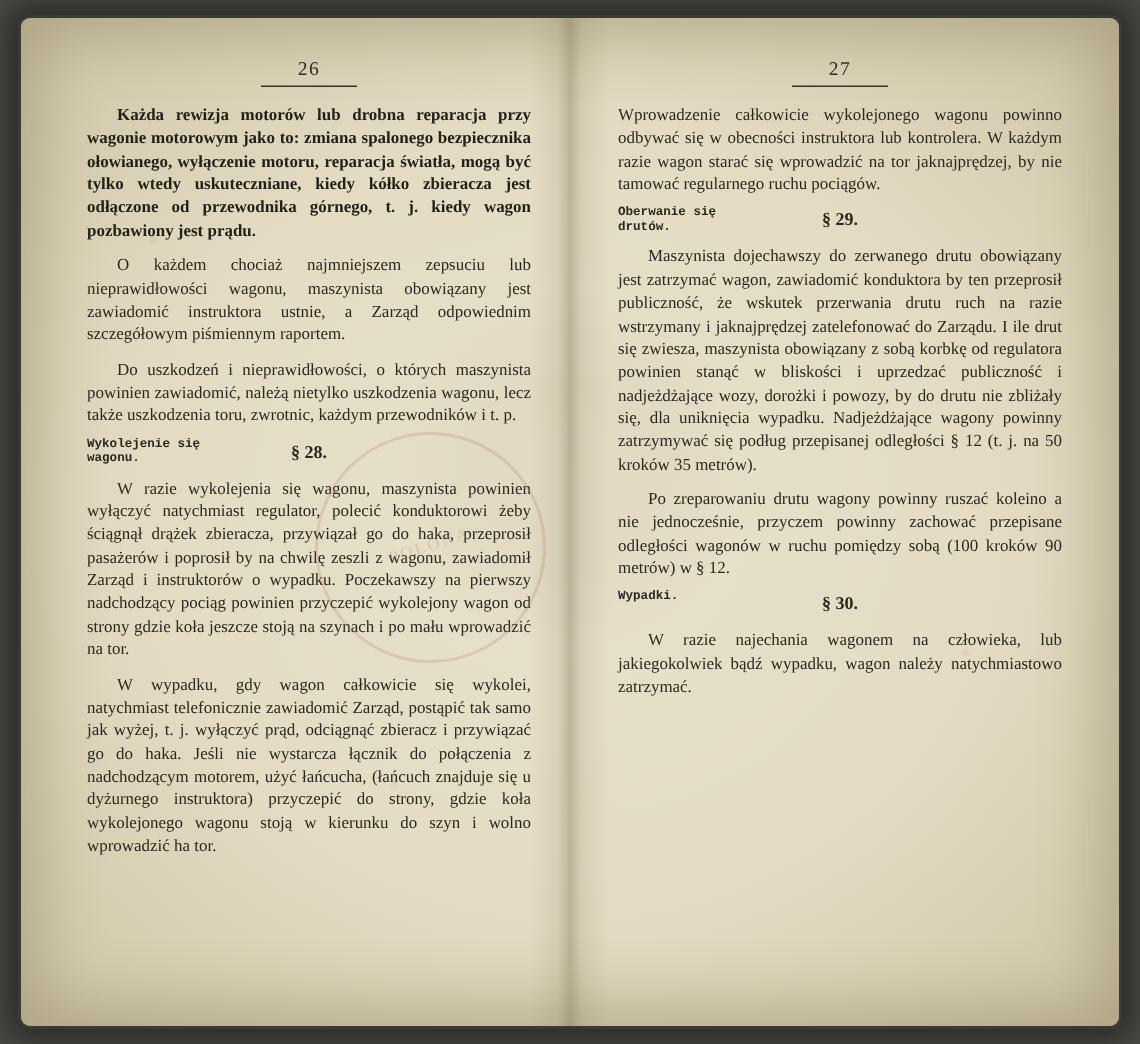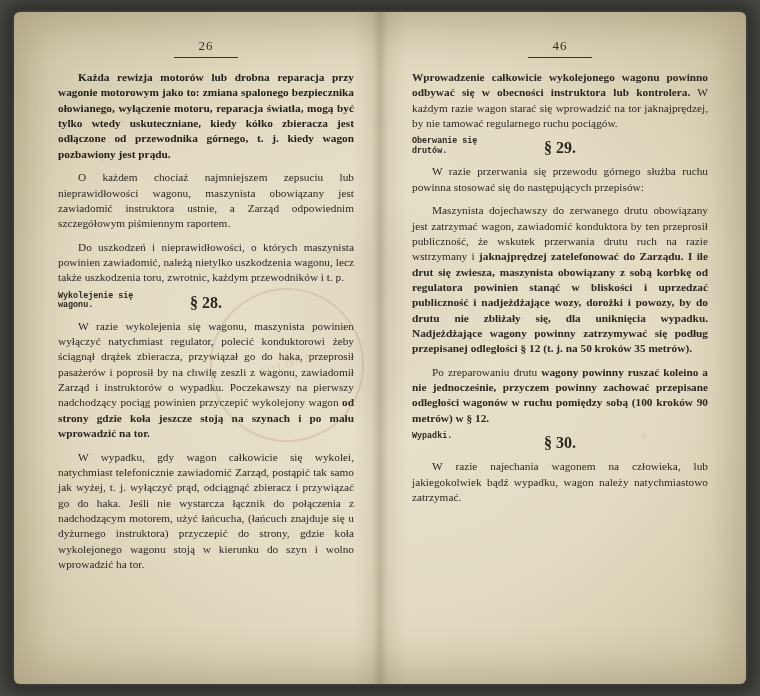--- a/index.html
+++ b/index.html
@@ -144,24 +144,24 @@
     text-align: left;
     line-height: 1.15;
     color: #2b2720;
     width: 90px;
     font-family: Liberation Mono, monospace;
   }
   .section-wrap { position: relative; min-height: 20px; margin: 7px 0 5px 0; }
   .section-num {
     text-align: center;
     font-weight: bold;
-    font-size: 16px;
+    font-size: 12px;
     color: #2b2720;
   }
-  b { font-weight: bold; }
+  b { font-weight: normal; }
 </style>
 </head>
 <body>
 
 <div id="page">
   <div class="book">
     <div class="texture"></div>
 
     <div class="pages">
 
@@ -176,31 +176,30 @@
         <div class="section-wrap">
           <div class="sidenote">Wykolejenie się wagonu.</div>
           <div class="section-num">§ 28.</div>
         </div>
 
         <p><span>W razie wykolejenia się wagonu, maszynista powinien wyłączyć natychmiast regulator, polecić konduktorowi żeby ściągnął drążek zbieracza, przywiązał go do haka, przeprosił pasażerów i poprosił by na chwilę zeszli z wagonu, zawiadomił Zarząd i instruktorów o wypadku. Poczekawszy na pierwszy nadchodzący pociąg powinien przyczepić wykolejony wagon </span><b>od strony gdzie koła jeszcze stoją na szynach i po mału wprowadzić na tor.</b></p>
         <p>W wypadku, gdy wagon całkowicie się wykolei, natychmiast telefonicznie zawiadomić Zarząd, postąpić tak samo jak wyżej, t. j. wyłączyć prąd, odciągnąć zbieracz i przywiązać go do haka. Jeśli nie wystarcza łącznik do połączenia z nadchodzącym motorem, użyć łańcucha, (łańcuch znajduje się u dyżurnego instruktora) przyczepić do strony, gdzie koła wykolejonego wagonu stoją w kierunku do szyn i wolno wprowadzić ha tor.</p>
       </div>
 
       <div class="page-col right">
-        <div class="folio">46</div>
+        <div class="folio">27</div>
         <div class="folio-rule"></div>
 
         <p class="noindent"><b>Wprowadzenie całkowicie wykolejonego wagonu powinno odbywać się w obecności instruktora lub kontrolera.</b><span> W każdym razie wagon starać się wprowadzić na tor jaknajprędzej, by nie tamować regularnego ruchu pociągów.</span></p>
 
         <div class="section-wrap">
           <div class="sidenote">Oberwanie się drutów.</div>
           <div class="section-num">§ 29.</div>
         </div>
 
-        <p>W razie przerwania się przewodu górnego służba ruchu powinna stosować się do następujących przepisów:</p>
         <p><span>Maszynista dojechawszy do zerwanego drutu obowiązany jest zatrzymać wagon, zawiadomić konduktora by ten przeprosił publiczność, że wskutek przerwania drutu ruch na razie wstrzymany i </span><b>jaknajprędzej zatelefonować do Zarządu. I ile drut się zwiesza, maszynista obowiązany z sobą korbkę od regulatora powinien stanąć w bliskości i uprzedzać publiczność i nadjeżdżające wozy, dorożki i powozy, by do drutu nie zbliżały się, dla uniknięcia wypadku. Nadjeżdżające wagony powinny zatrzymywać się podług przepisanej odległości § 12 (t. j. na 50 kroków 35 metrów).</b></p>
         <p><span>Po zreparowaniu drutu </span><b>wagony powinny ruszać koleino a nie jednocześnie, przyczem powinny zachować przepisane odległości wagonów w ruchu pomiędzy sobą (100 kroków 90 metrów) w § 12.</b></p>
 
         <div class="section-wrap">
           <div class="sidenote">Wypadki.</div>
           <div class="section-num">§ 30.</div>
         </div>
 
         <p>W razie najechania wagonem na człowieka, lub jakiegokolwiek bądź wypadku, wagon należy natychmiastowo zatrzymać.</p>
       </div>

